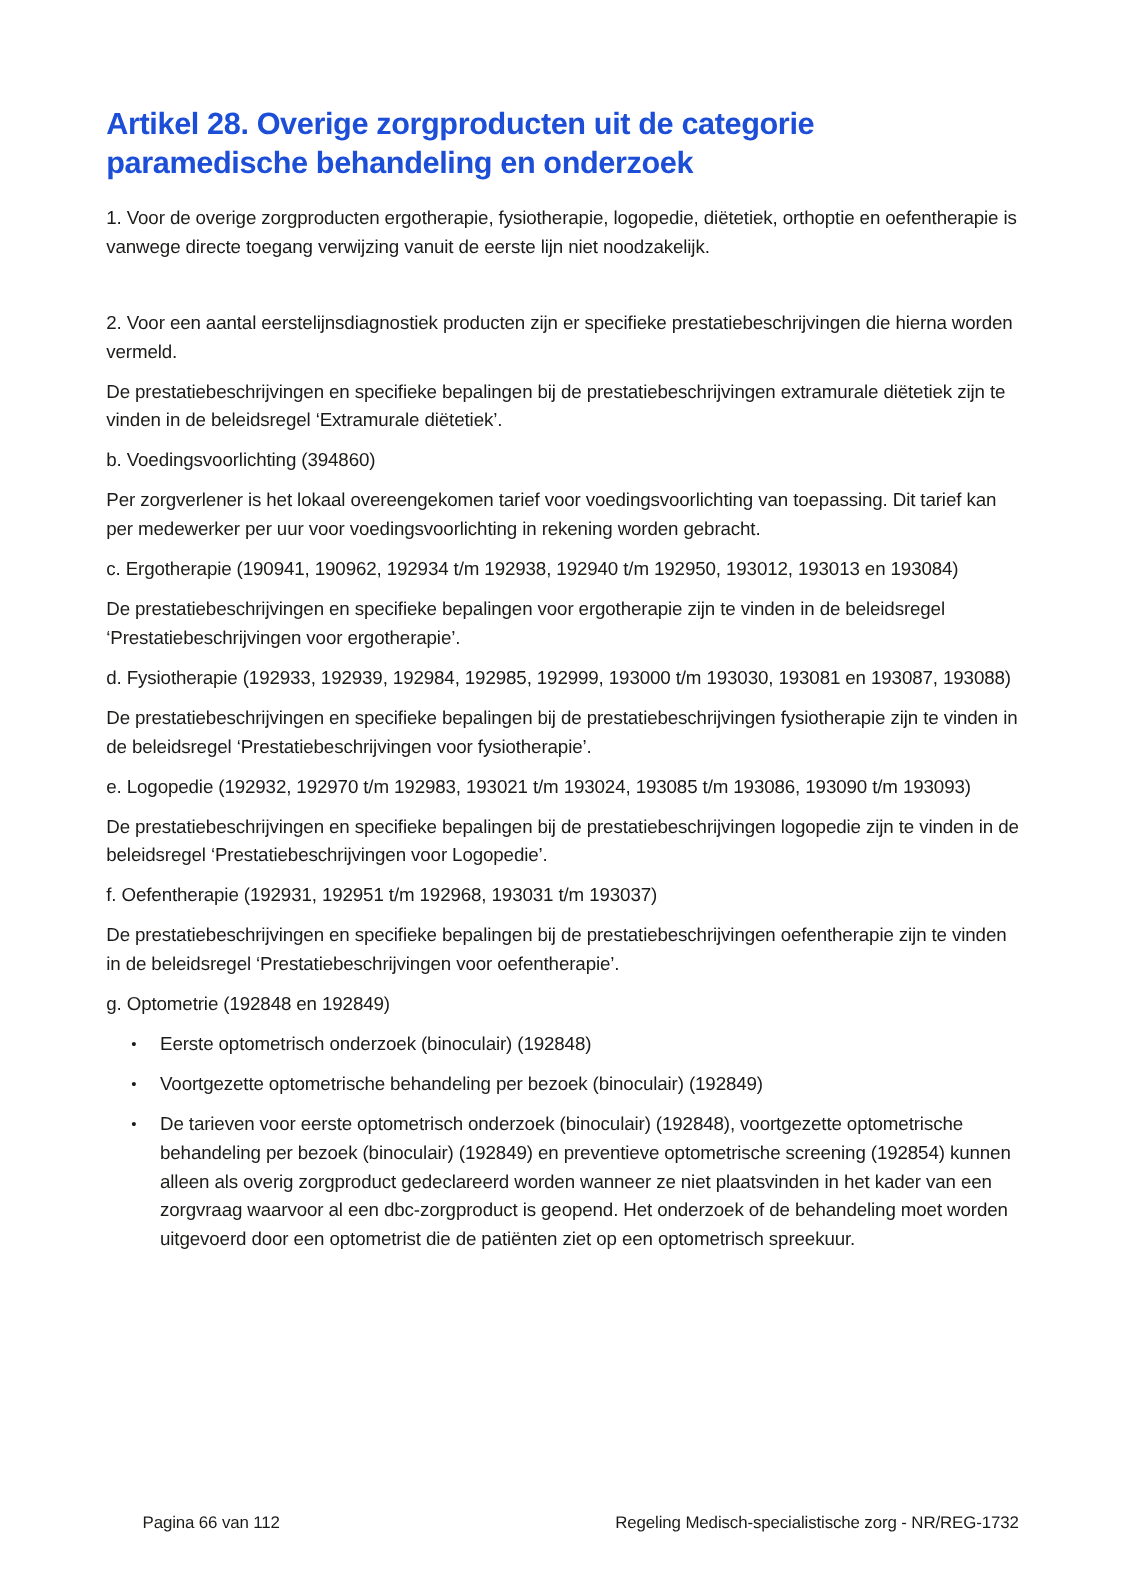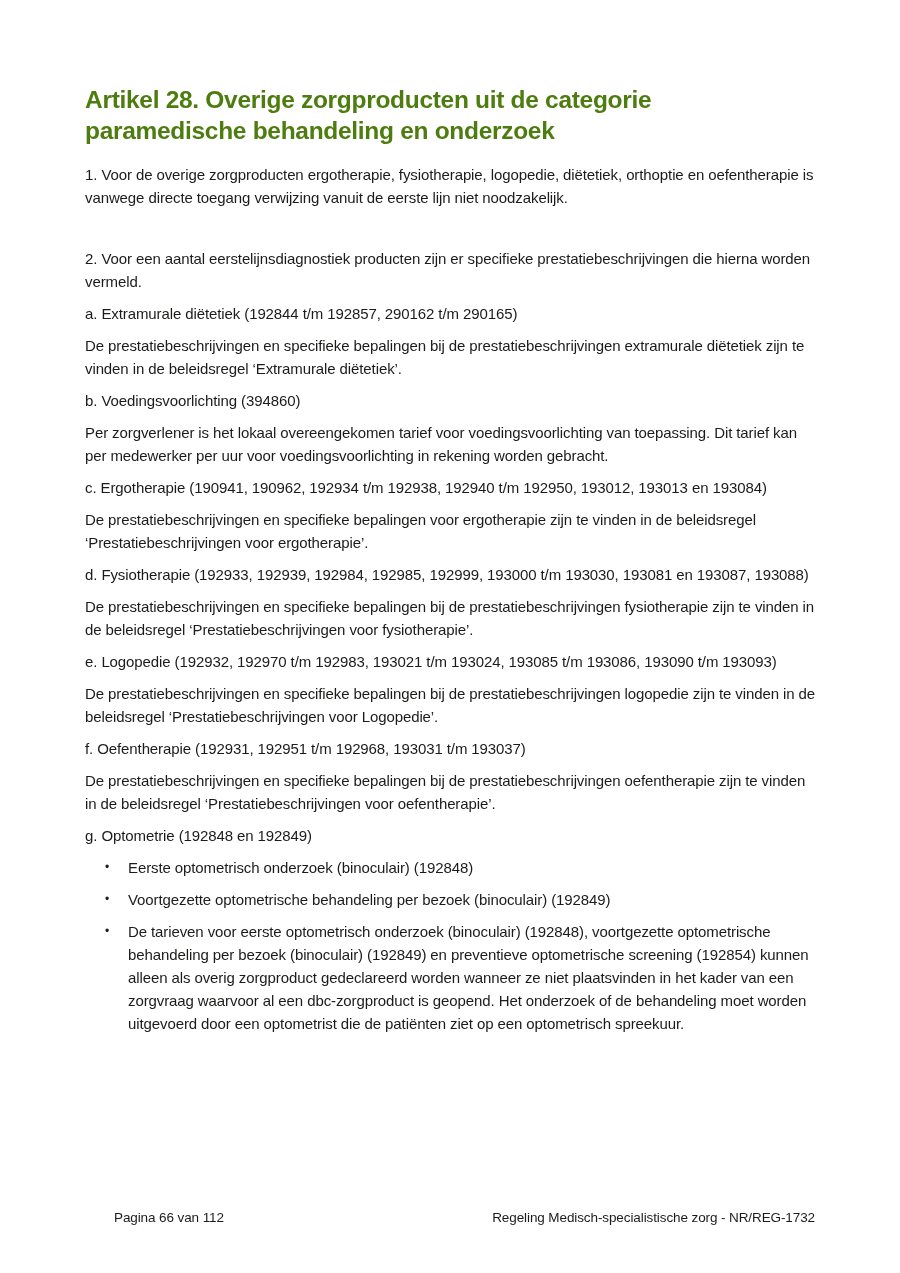--- a/index.html
+++ b/index.html
@@ -21,21 +21,21 @@
     left: 85px;
     top: 84px;
     width: 730px;
   }
   h1.article-title {
     font-size: 24.5px;
     line-height: 31px;
     font-weight: bold;
     letter-spacing: -0.3px;
     margin: 0 0 17px 0;
-    color: #4d7c0f;
+    color: #1d4ed8;
   }
   .block {
     font-size: 15px;
     line-height: 23px;
     letter-spacing: -0.1px;
     margin: 0 0 9px 0;
   }
   .block.gap-before {
     margin-top: 38px;
   }
@@ -67,21 +67,20 @@
 </style>
 </head>
 <body>
 
 <div class="page">
   <div class="content">
     <h1 class="article-title">Artikel 28. Overige zorgproducten uit de categorie paramedische behandeling en onderzoek</h1>
     <div id="blocks-container">
         <div class="block">1. Voor de overige zorgproducten ergotherapie, fysiotherapie, logopedie, diëtetiek, orthoptie en oefentherapie is vanwege directe toegang verwijzing vanuit de eerste lijn niet noodzakelijk.</div>
         <div class="block gap-before">2. Voor een aantal eerstelijnsdiagnostiek producten zijn er specifieke prestatiebeschrijvingen die hierna worden vermeld.</div>
-        <div class="block">a. Extramurale diëtetiek (192844 t/m 192857, 290162 t/m 290165)</div>
         <div class="block">De prestatiebeschrijvingen en specifieke bepalingen bij de prestatiebeschrijvingen extramurale diëtetiek zijn te vinden in de beleidsregel ‘Extramurale diëtetiek’.</div>
         <div class="block">b. Voedingsvoorlichting (394860)</div>
         <div class="block">Per zorgverlener is het lokaal overeengekomen tarief voor voedingsvoorlichting van toepassing. Dit tarief kan per medewerker per uur voor voedingsvoorlichting in rekening worden gebracht.</div>
         <div class="block">c. Ergotherapie (190941, 190962, 192934 t/m 192938, 192940 t/m 192950, 193012, 193013 en 193084)</div>
         <div class="block">De prestatiebeschrijvingen en specifieke bepalingen voor ergotherapie zijn te vinden in de beleidsregel ‘Prestatiebeschrijvingen voor ergotherapie’.</div>
         <div class="block">d. Fysiotherapie (192933, 192939, 192984, 192985, 192999, 193000 t/m 193030, 193081 en 193087, 193088)</div>
         <div class="block">De prestatiebeschrijvingen en specifieke bepalingen bij de prestatiebeschrijvingen fysiotherapie zijn te vinden in de beleidsregel ‘Prestatiebeschrijvingen voor fysiotherapie’.</div>
         <div class="block">e. Logopedie (192932, 192970 t/m 192983, 193021 t/m 193024, 193085 t/m 193086, 193090 t/m 193093)</div>
         <div class="block">De prestatiebeschrijvingen en specifieke bepalingen bij de prestatiebeschrijvingen logopedie zijn te vinden in de beleidsregel ‘Prestatiebeschrijvingen voor Logopedie’.</div>
         <div class="block">f. Oefentherapie (192931, 192951 t/m 192968, 193031 t/m 193037)</div>

